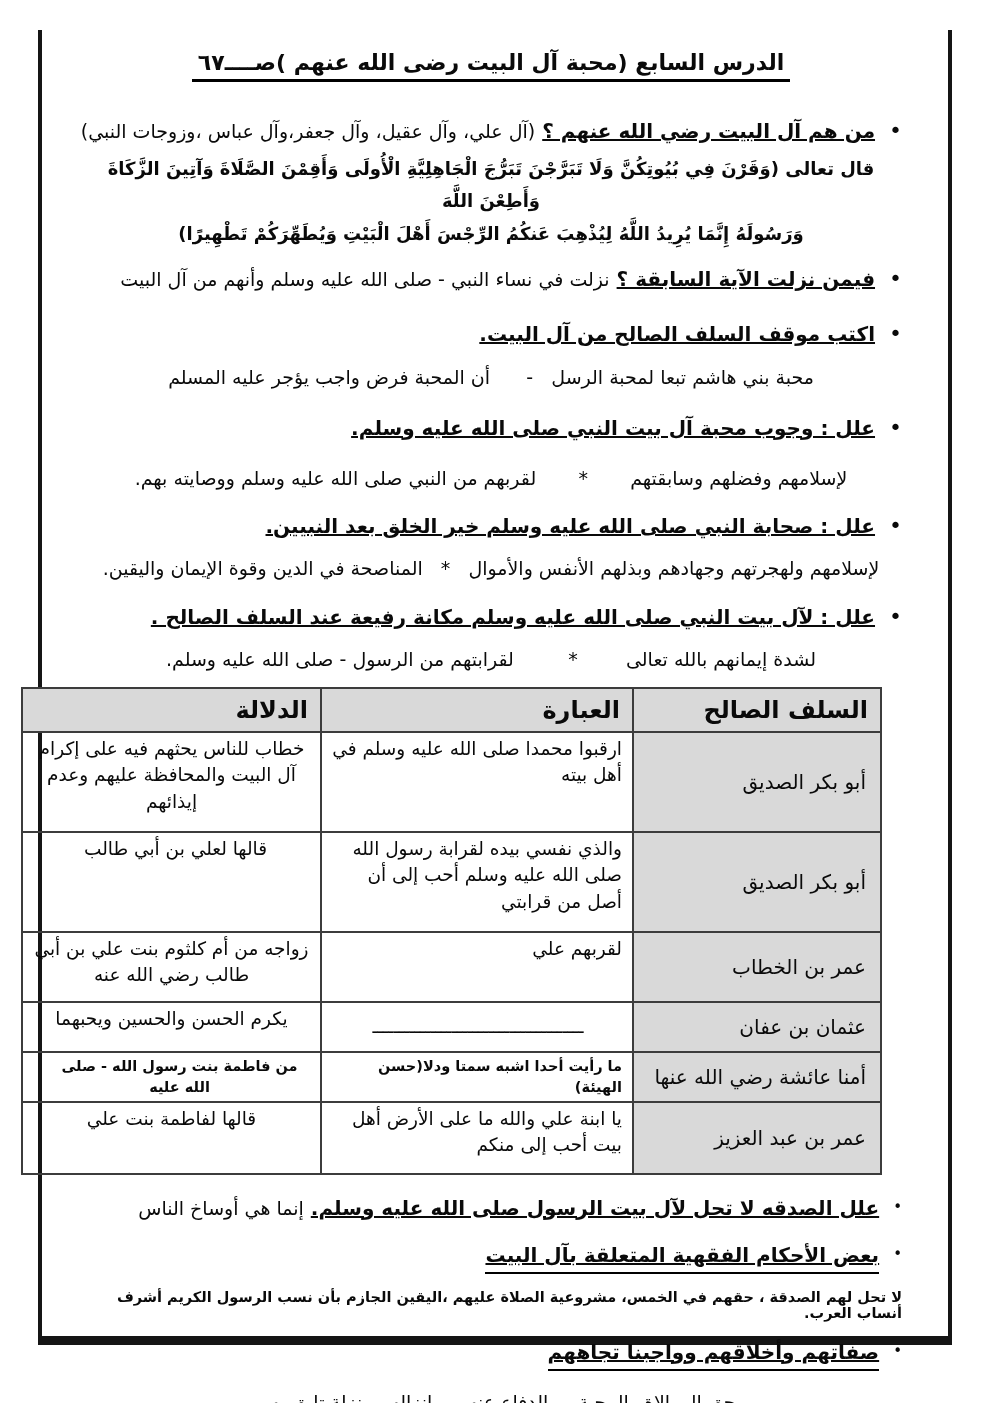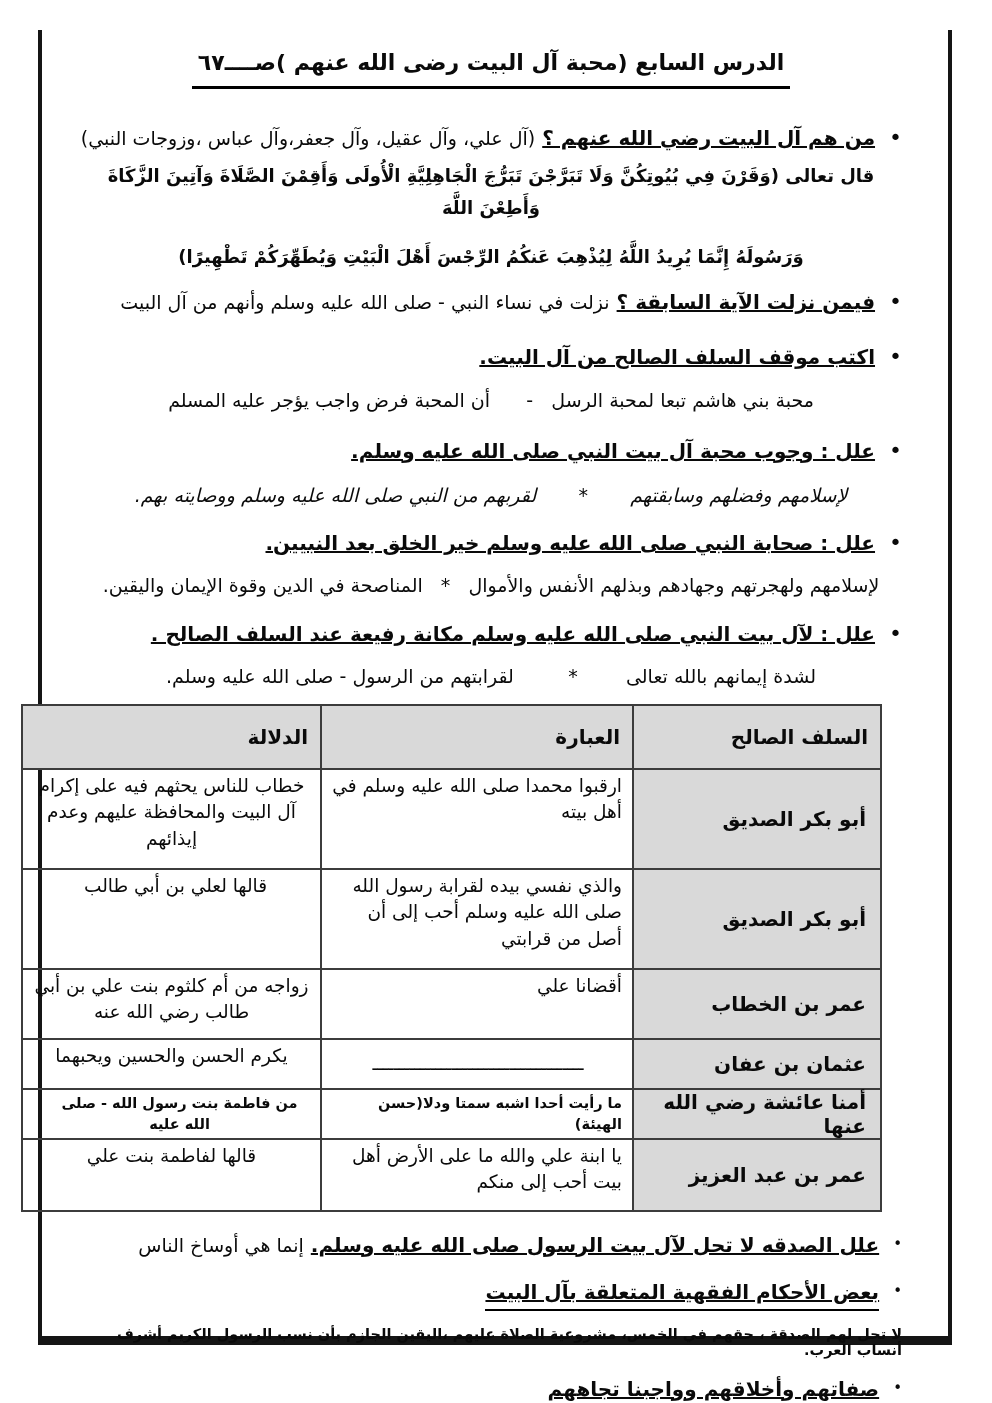--- a/index.html
+++ b/index.html
@@ -2,48 +2,48 @@
 <html lang="ar" dir="rtl"><head>
 <meta charset="utf-8">
 <style>
   html,body{margin:0;padding:0;width:992px;height:1403px;background:#ffffff;overflow:hidden;}
   body{font-family:"DejaVu Sans",sans-serif;color:#0a0a0a;direction:rtl;}
   .page{position:absolute;top:30px;left:38px;right:40px;bottom:58px;
         border-left:4px solid #151515;border-right:4px solid #151515;border-bottom:9px solid #151515;}
   .content{padding:10px 46px 0 38px;}
 
   .title-wrap{text-align:center;margin-top:10px;}
-  .title{display:inline-block;font-weight:bold;font-size:22px;border-bottom:3px solid #000;padding:0 6px 11px 6px;}
+  .title{display:inline-block;font-weight:bold;font-size:22px;border-bottom:3px solid #000;padding:0 6px 4px 6px;}
 
   .bullet-line{display:flex;align-items:flex-start;line-height:1.35;}
   .bullet{font-size:22px;line-height:1.2;margin-left:14px;flex:0 0 auto;}
   .bullet.small{font-size:15px;margin-top:3px;}
   .h-bold{font-weight:bold;font-size:20px;text-decoration:underline;}
   .h-reg{font-size:19px;margin-right:7px;}
   .h-underline{border-bottom:2.5px solid #000;padding-bottom:3px;}
 
   .verse{text-align:center;font-weight:bold;font-size:18px;line-height:1.8;margin-top:8px;white-space:pre-wrap;}
   .answer{text-align:center;font-size:19px;white-space:pre-wrap;line-height:1.4;}
 
   .b1{margin-top:36px;}
   .b2{margin-top:16px;}
   .b3{margin-top:28px;}
   .ans3{margin-top:16px;}
   .b4{margin-top:24px;}
-  .ans4{margin-top:17px;font-style:italic;}
+  .ans4{margin-top:23px;}
   .b5{margin-top:22px;}
   .ans5{margin-top:15px;}
   .b6{margin-top:22px;}
   .ans6{margin-top:15px;}
 
   table.salaf{border-collapse:collapse;width:859px;margin:14px 20px 0 auto;table-layout:fixed;}
   table.salaf th,table.salaf td{border:2px solid #3c3c3c;}
-  table.salaf th{background:#d9d9d9;font-size:20px;font-weight:bold;text-align:right;height:42px;padding:10px 12px;}
+  table.salaf th{background:#d9d9d9;font-size:24px;font-weight:bold;text-align:right;height:42px;padding:0 12px;}
   col.c-name{width:248px;} col.c-phrase{width:312px;} col.c-meaning{width:299px;}
-  td.name{background:#d9d9d9;font-weight:bold;font-size:20px;text-align:right;padding:0 14px;vertical-align:middle;}
+  td.name{background:#d9d9d9;font-weight:normal;font-size:20px;text-align:right;padding:0 14px;vertical-align:middle;}
   td.phrase{font-size:18.5px;text-align:right;padding:3px 10px;vertical-align:top;line-height:1.45;border-radius:6px;}
   td.meaning{font-size:18.5px;text-align:center;padding:3px 8px;vertical-align:top;line-height:1.45;}
   tr.r1 td{height:92px;} tr.r2 td{height:92px;padding-left:16px;} tr.r3 td{height:62px;}
   tr.r4 td{height:42px;} tr.r5 td{height:42px;} tr.r6 td{height:64px;}
   tr.small-row td.phrase,tr.small-row td.meaning{font-size:14.5px;font-weight:bold;vertical-align:middle;padding-left:24px;}
   td.dash{text-align:center;vertical-align:middle;font-size:18px;letter-spacing:0;padding-left:12px;}
 
   .f1{margin-top:20px;}
   .f2h{margin-top:20px;}
   .f2b{margin-top:15px;text-align:right;font-weight:bold;font-size:14.5px;padding-left:4px;white-space:pre-wrap;}
@@ -59,21 +59,21 @@
     <div class="title-wrap">
       <span class="title">الدرس السابع (محبة آل البيت رضى الله عنهم )صــــ٦٧</span>
     </div>
 
     <div class="bullet-line b1">
       <span class="bullet">•</span>
       <span><span class="h-bold">من هم آل البيت رضي الله عنهم ؟</span><span class="h-reg">(آل علي، وآل عقيل، وآل جعفر،وآل عباس ،وزوجات النبي)</span></span>
     </div>
 
     <div class="verse">قال تعالى (وَقَرْنَ فِي بُيُوتِكُنَّ وَلَا تَبَرَّجْنَ تَبَرُّجَ الْجَاهِلِيَّةِ الْأُولَى وَأَقِمْنَ الصَّلَاةَ وَآتِينَ الزَّكَاةَ وَأَطِعْنَ اللَّهَ</div>
-    <div class="verse" style="margin-top:16px;">وَرَسُولَهُ إِنَّمَا يُرِيدُ اللَّهُ لِيُذْهِبَ عَنكُمُ الرِّجْسَ أَهْلَ الْبَيْتِ وَيُطَهِّرَكُمْ تَطْهِيرًا)</div>
+    <div class="verse" style="margin-top:0;">وَرَسُولَهُ إِنَّمَا يُرِيدُ اللَّهُ لِيُذْهِبَ عَنكُمُ الرِّجْسَ أَهْلَ الْبَيْتِ وَيُطَهِّرَكُمْ تَطْهِيرًا)</div>
 
     <div class="bullet-line b2">
       <span class="bullet">•</span>
       <span><span class="h-bold">فيمن نزلت الآية السابقة ؟</span><span class="h-reg">نزلت في نساء النبي - صلى الله عليه وسلم وأنهم من آل البيت</span></span>
     </div>
 
     <div class="bullet-line b3">
       <span class="bullet">•</span>
       <span class="h-bold">اكتب موقف السلف الصالح من آل البيت.</span>
     </div>
@@ -116,21 +116,21 @@
           <td class="phrase">ارقبوا محمدا صلى الله عليه وسلم في أهل بيته</td>
           <td class="meaning">خطاب للناس يحثهم فيه على إكرام آل البيت والمحافظة عليهم وعدم إيذائهم</td>
         </tr>
         <tr class="r2">
           <td class="name">أبو بكر الصديق</td>
           <td class="phrase">والذي نفسي بيده لقرابة رسول الله صلى الله عليه وسلم أحب إلى أن أصل من قرابتي</td>
           <td class="meaning">قالها لعلي بن أبي طالب</td>
         </tr>
         <tr class="r3">
           <td class="name">عمر بن الخطاب</td>
-          <td class="phrase">أقضانا علي</td>
+          <td class="phrase">لقربهم علي</td>
           <td class="meaning">زواجه من أم كلثوم بنت علي بن أبي طالب رضي الله عنه</td>
         </tr>
         <tr class="r4">
           <td class="name">عثمان بن عفان</td>
           <td class="phrase dash">ــــــــــــــــــــــــــــــــــــــــ</td>
           <td class="meaning">يكرم الحسن والحسين ويحبهما</td>
         </tr>
         <tr class="r5 small-row">
           <td class="name">أمنا عائشة رضي الله عنها</td>
           <td class="phrase">ما رأيت أحدا اشبه سمتا ودلا(حسن الهيئة)</td>

